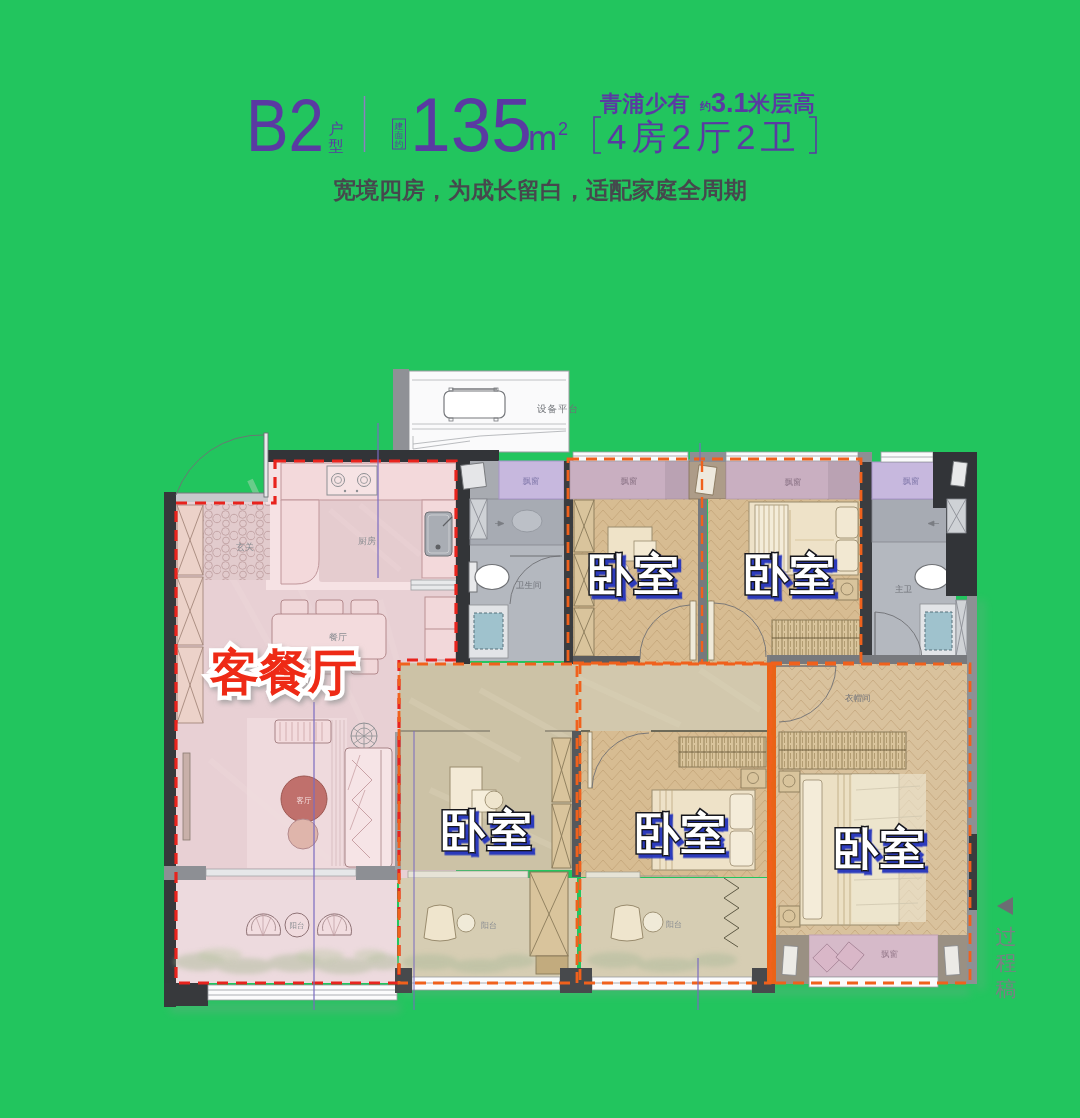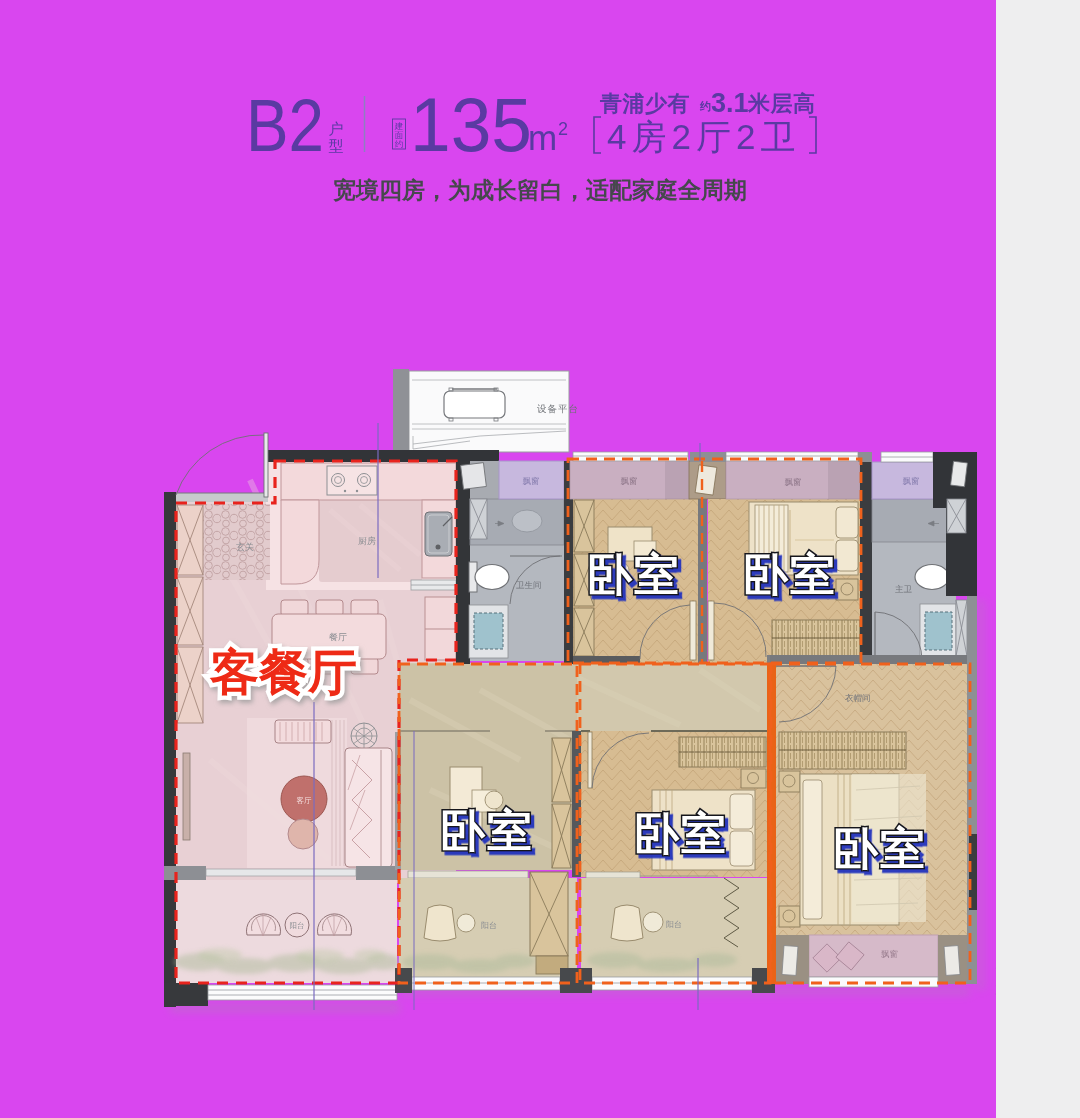--- a/index.html
+++ b/index.html
@@ -1,16 +1,16 @@
 <!DOCTYPE html>
 <html><head>
 <meta charset="utf-8">
 <style>
 html,body{margin:0;padding:0;background:#eeeeef;}
-#page{position:relative;width:996px;height:1118px;background:#d946ef;overflow:hidden;font-family:"Liberation Sans",sans-serif;}
+#page{position:relative;width:1080px;height:1118px;background:#22c55e;overflow:hidden;font-family:"Liberation Sans",sans-serif;}
 svg text{font-family:"Liberation Sans",sans-serif;}
 </style>
 </head>
 <body>
 <div id="page">
 <svg width="1080" height="1118" viewBox="0 0 1080 1118">
 <defs>
 <pattern id="wood" patternUnits="userSpaceOnUse" width="18" height="10">
 <path d="M0,10 L9,0 M9,0 L18,10" stroke="#b59065" stroke-width="1" fill="none" opacity="0.45"></path>
 </pattern>

